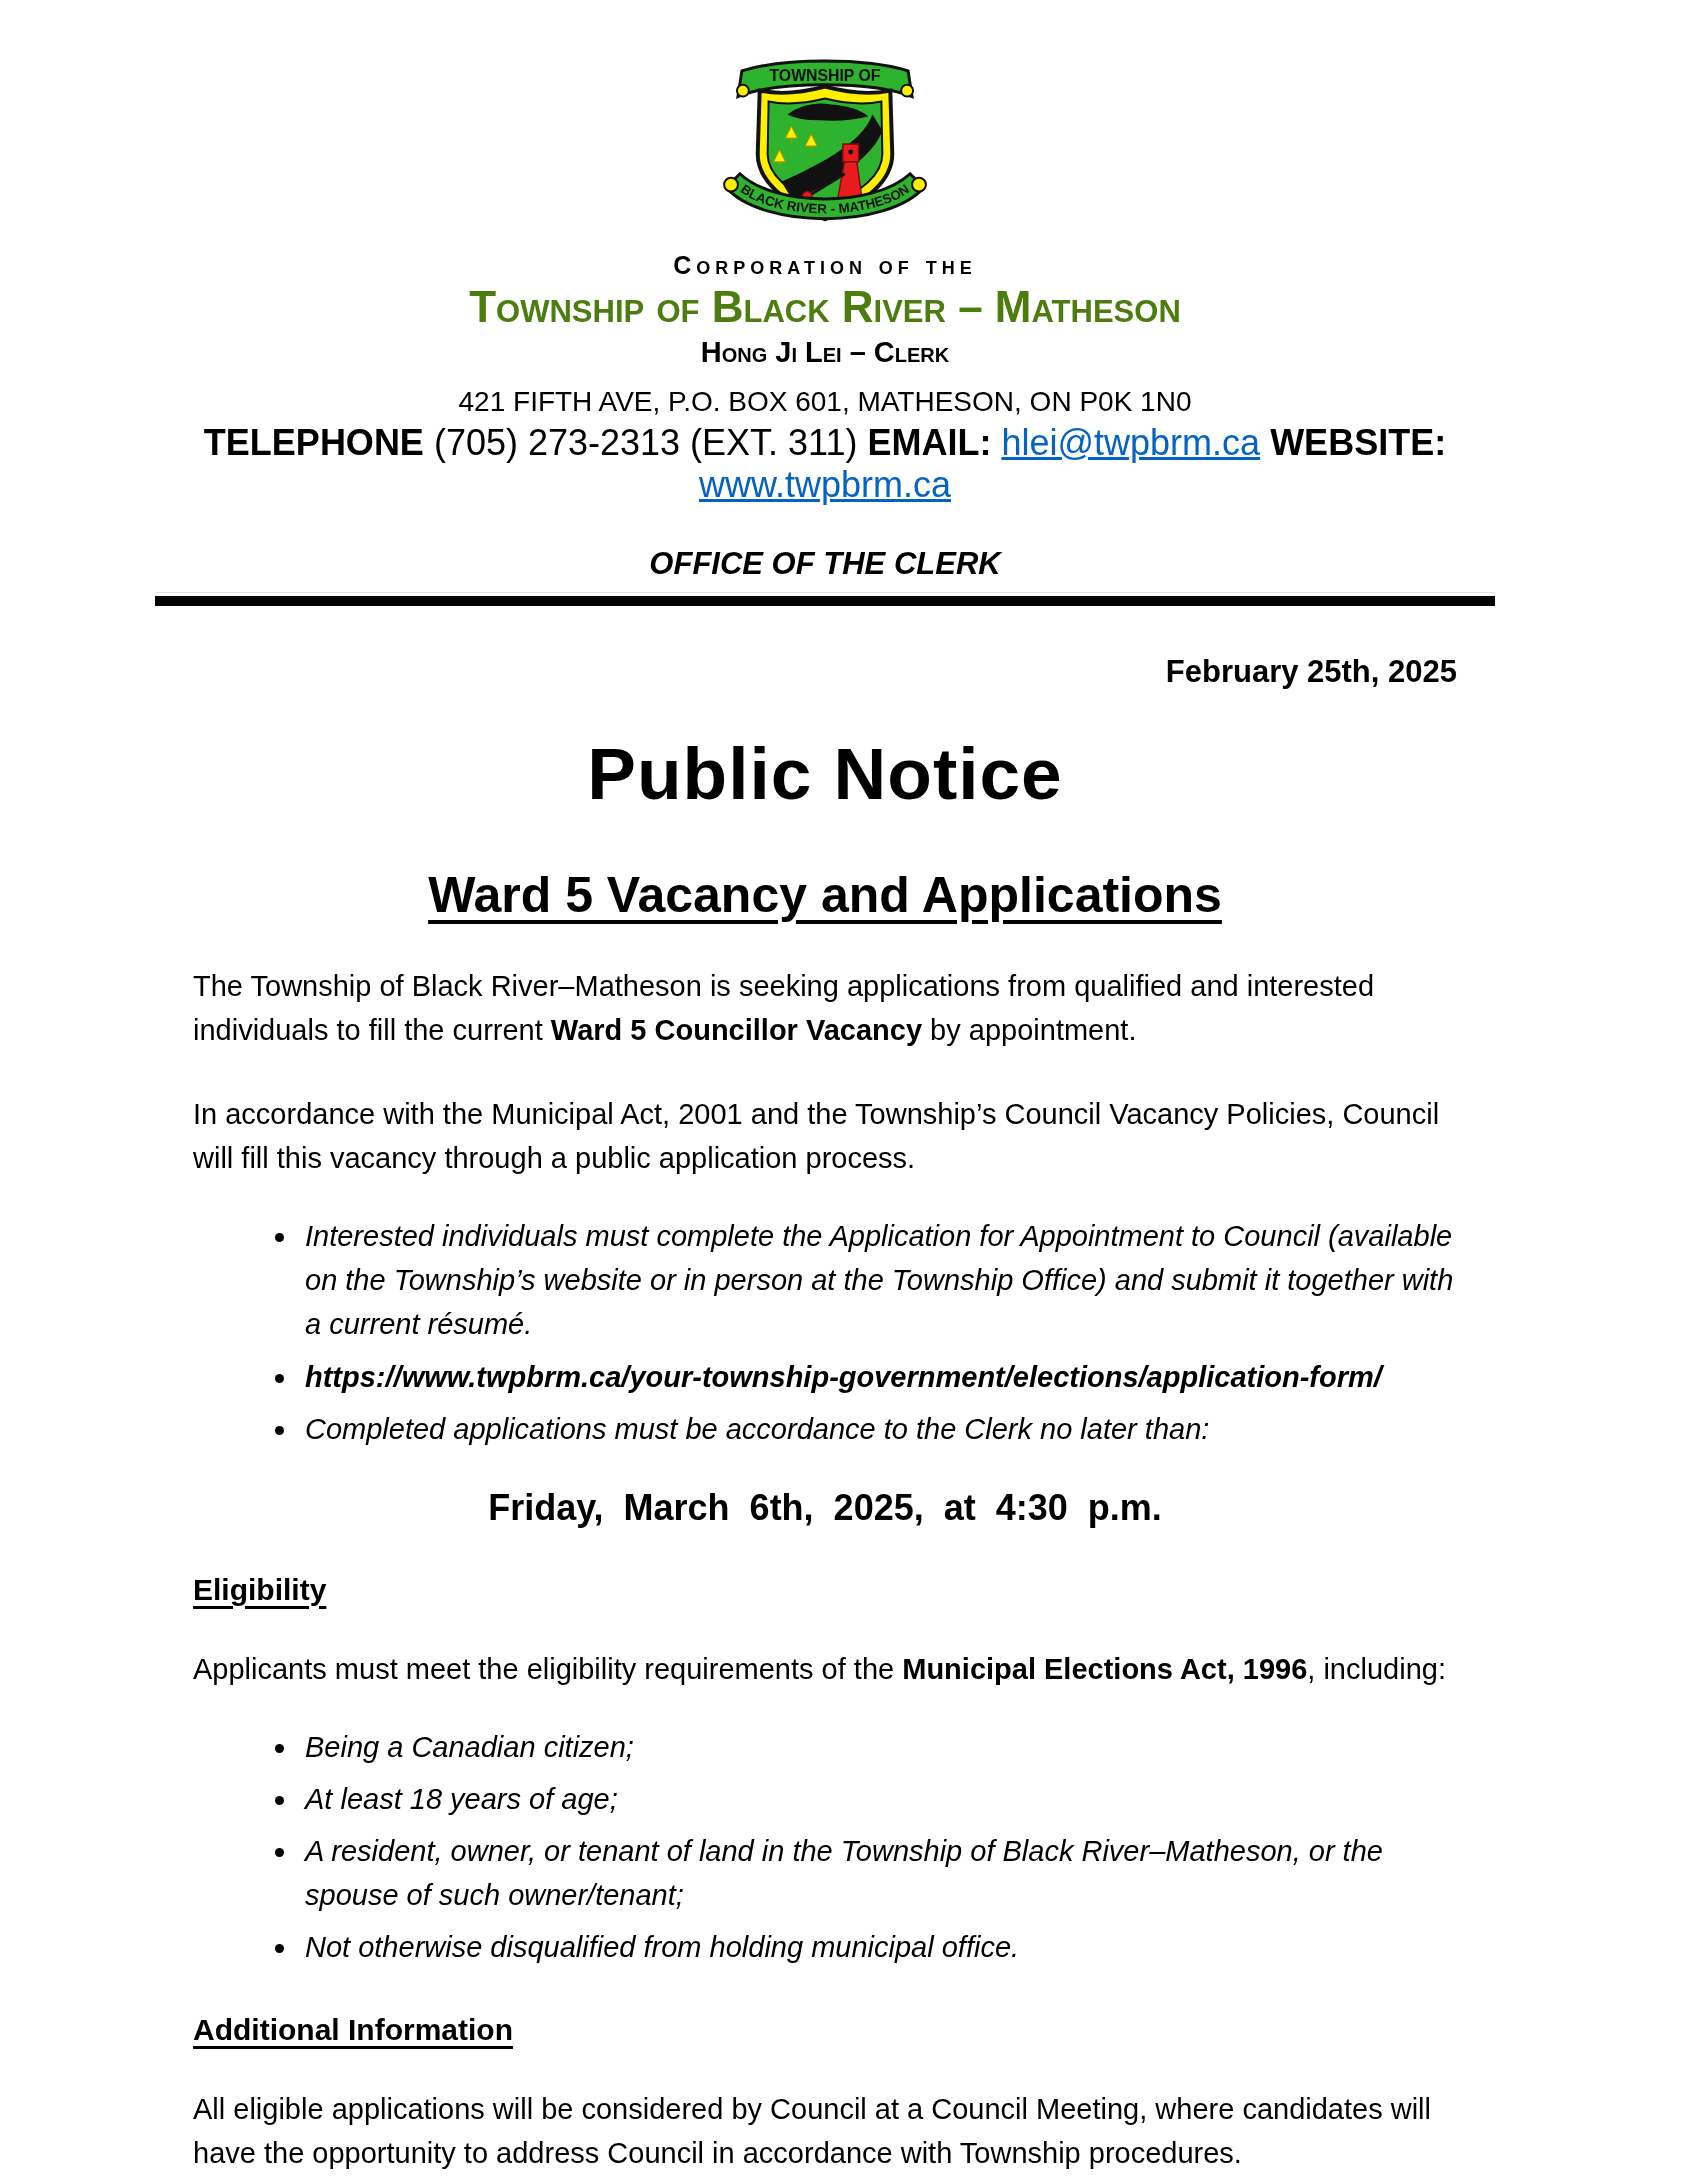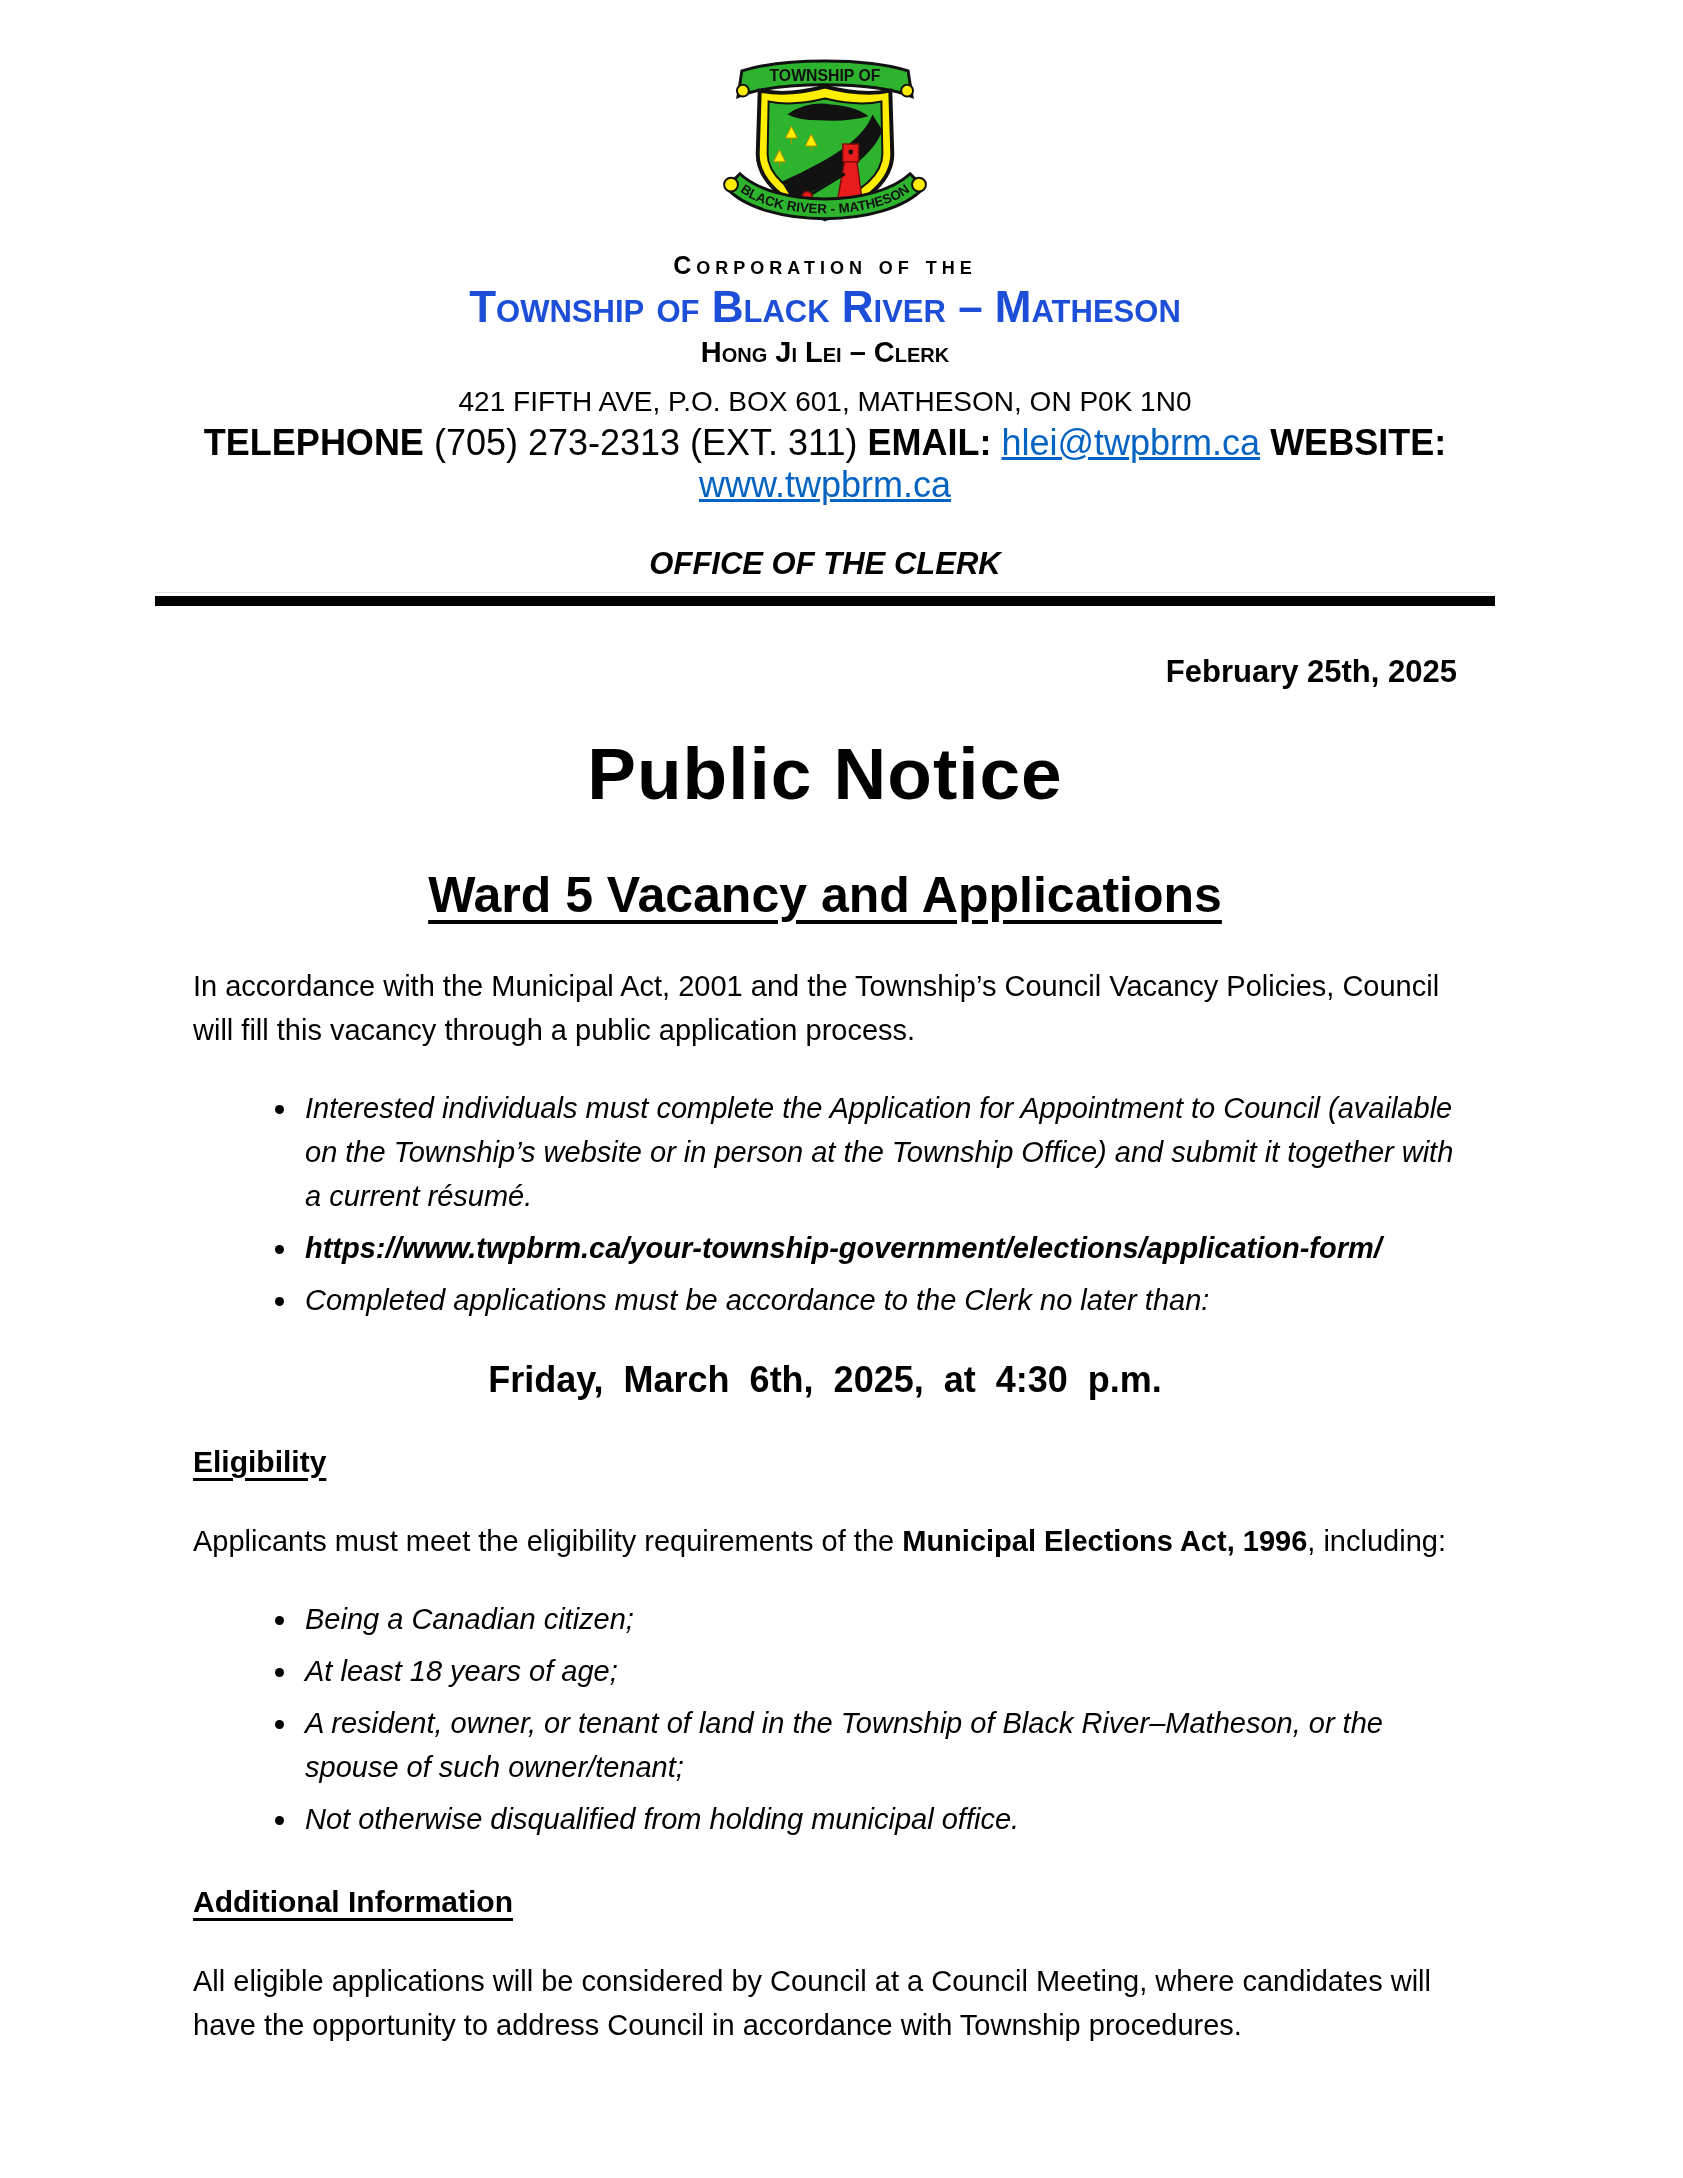--- a/index.html
+++ b/index.html
@@ -159,21 +159,21 @@
           <path id="bottomArc" d="M30,134 C66,166 170,166 206,134" fill="none"></path>
         </defs>
         <text font-size="13.5" font-weight="bold" fill="#111">
           <textPath href="#bottomArc" startOffset="50%" text-anchor="middle">BLACK RIVER - MATHESON</textPath>
         </text>
       </svg>
     </div>
 
     <div class="corp-line">Corporation of the</div>
 
-    <div class="township-title" style="color:#1d4ed8;">Township of Black River – Matheson</div>
+    <div class="township-title" style="color:#4d7c0f;">Township of Black River – Matheson</div>
 
     <div class="clerk-line">Hong Ji Lei – Clerk</div>
 
     <div class="address-line">421 FIFTH AVE, P.O. BOX 601, MATHESON, ON  P0K 1N0</div>
 
     <div class="phone-line">
       <b>TELEPHONE</b><span> (705) 273-2313 (EXT. 311)  </span>
       <b>EMAIL:</b>
       <a class="doc-link">hlei@twpbrm.ca</a>
       <b>WEBSITE:</b>
@@ -185,20 +185,21 @@
         <div class="bar"></div>
       </div>
   </header>
 
   <div class="date-line">February 25th, 2025</div>
 
   <h1 class="doc-title">Public Notice</h1>
 
   <h2 class="doc-subtitle">Ward 5 Vacancy and Applications</h2>
 
+  <p class="body-p"><span>The Township of Black River–Matheson is seeking applications from qualified and interested individuals to fill the current </span><b>Ward 5 Councillor Vacancy</b><span> by appointment.</span></p>
 
   <p class="body-p">In accordance with the Municipal Act, 2001 and the Township’s Council Vacancy Policies, Council will fill this vacancy through a public application process.</p>
 
 
   <ul class="bullet-list">
     <li>Interested individuals must complete the Application for Appointment to Council (available on the Township’s website or in person at the Township Office) and submit it together with a current résumé.</li>
     <li class="bold">https://www.twpbrm.ca/your-township-government/elections/application-form/</li>
     <li>Completed applications must be accordance to the Clerk no later than:</li>
   </ul>
 

